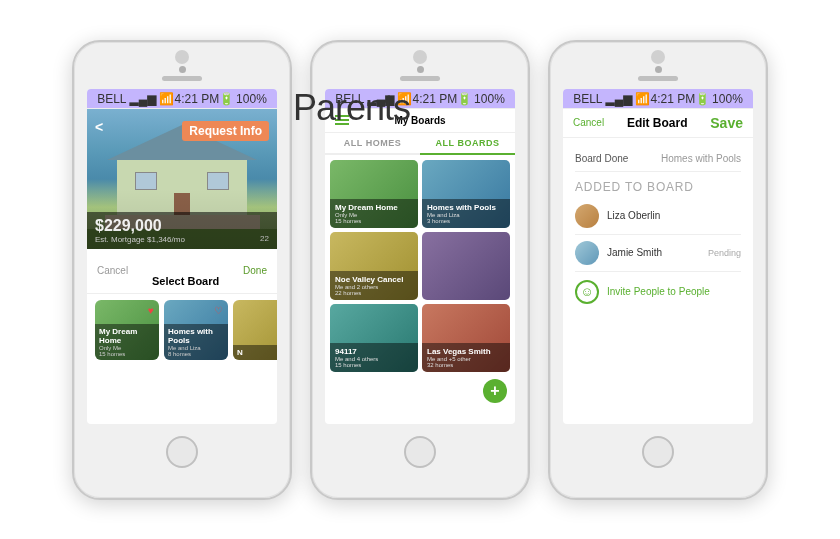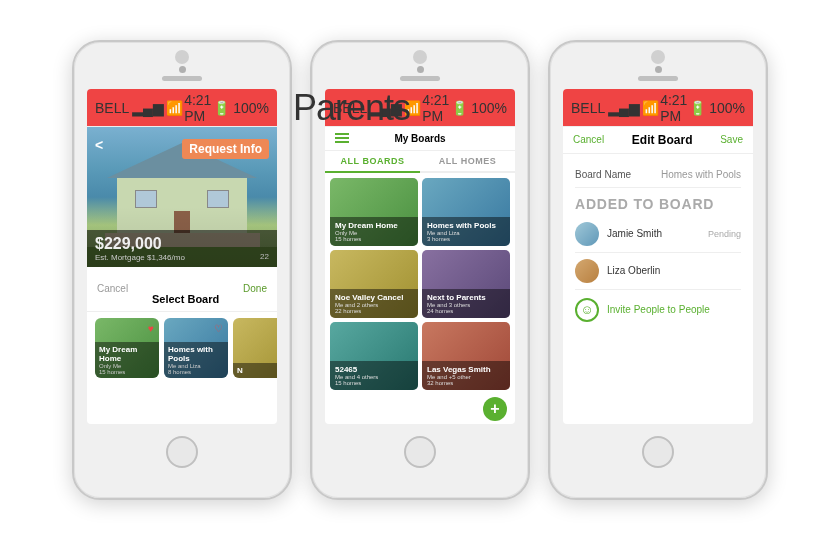--- a/index.html
+++ b/index.html
@@ -81,23 +81,23 @@
       background: #e8e8e8;
       margin-top: 4px;
     }
 
     
     .status-bar {
       display: flex;
       justify-content: center;
       align-items: center;
       padding: 3px 8px 2px;
-      font-size: 14px;
+      font-size: 12px;
       color: #333;
-      background: #ef4444;
+      background: #c4b5fd;
       border-bottom: 1px solid #eee;
     }
     .status-left { display: flex; align-items: center; gap: 3px; }
     .status-right { display: flex; align-items: center; gap: 2px; }
 
     
     .phone1-screen {
       position: relative;
     }
     .house-img {
@@ -342,39 +342,38 @@
     
     .p3-header {
       display: flex;
       justify-content: space-between;
       align-items: center;
       padding: 6px 10px;
       border-bottom: 1px solid #eee;
     }
     .p3-cancel { color: #5ab030; font-size: 10px; }
     .p3-title { font-size: 12px; font-weight: bold; }
-    .p3-save { color: #5ab030; font-size: 10px; font-weight: normal; }
+    .p3-save { color: #5ab030; font-size: 14px; font-weight: bold; }
     .edit-board-body { padding: 8px 12px; }
     .field-row {
       display: flex;
       justify-content: space-between;
       align-items: center;
       padding: 7px 0;
       border-bottom: 1px solid #eee;
       font-size: 10px;
     }
     .field-label { color: #555; font-weight: 500; }
     .field-value { color: #999; }
     .section-label {
-      font-size: 14px;
+      font-size: 12px;
       color: #aaa;
       letter-spacing: 0.8px;
       text-transform: uppercase;
       padding: 8px 0 4px;
-      font-weight: bold;
     }
     .member-row {
       display: flex;
       align-items: center;
       gap: 8px;
       padding: 6px 0;
       border-bottom: 1px solid #eee;
       font-size: 10px;
     }
     .avatar {
@@ -518,22 +517,22 @@
       <div class="hamburger">
         <span></span>
         <span></span>
         <span></span>
       </div>
       <div class="p2-title">My Boards</div>
       <div style="width:14px;"></div>
     </div>
 
     <div class="p2-tabs">
+      <div class="p2-tab">ALL HOMES</div>
       <div class="p2-tab active">ALL BOARDS</div>
-      <div class="p2-tab">ALL HOMES</div>
     </div>
 
     <div class="boards-grid">
       <div class="board-card">
         <div class="board-card-bg green"></div>
         <div class="board-card-overlay">
           <div class="bc-title">My Dream Home</div>
           <div class="bc-sub">Only Me</div>
           <div class="bc-sub">15 homes</div>
         </div>
@@ -549,30 +548,25 @@
       <div class="board-card">
         <div class="board-card-bg yellow"></div>
         <div class="board-card-overlay">
           <div class="bc-title">Noe Valley Cancel</div>
           <div class="bc-sub">Me and 2 others</div>
           <div class="bc-sub">22 homes</div>
         </div>
       </div>
       <div class="board-card">
         <div class="board-card-bg purple"></div>
-        <div class="board-card-overlay">
-          <div class="bc-title">Next to Parents</div>
-          <div class="bc-sub">Me and 3 others</div>
-          <div class="bc-sub">24 homes</div>
-        </div>
       </div>
       <div class="board-card">
         <div class="board-card-bg teal"></div>
         <div class="board-card-overlay">
-          <div class="bc-title">52465</div>
+          <div class="bc-title">94117</div>
           <div class="bc-sub">Me and 4 others</div>
           <div class="bc-sub">15 homes</div>
         </div>
       </div>
       <div class="board-card">
         <div class="board-card-bg red"></div>
         <div class="board-card-overlay">
           <div class="bc-title">Las Vegas Smith</div>
           <div class="bc-sub">Me and +5 other</div>
           <div class="bc-sub">32 homes</div>
@@ -610,34 +604,34 @@
     </div>
 
     <div class="p3-header">
       <span class="p3-cancel">Cancel</span>
       <span class="p3-title">Edit Board</span>
       <span class="p3-save">Save</span>
     </div>
 
     <div class="edit-board-body">
       <div class="field-row">
-        <span class="field-label">Board Name</span>
+        <span class="field-label">Board Done</span>
         <span class="field-value">Homes with Pools</span>
       </div>
       <div class="section-label">ADDED TO BOARD</div>
+      <div class="member-row">
+        <div class="avatar avatar-liza"></div>
+        <span class="member-name">Liza Oberlin</span>
+        <span class="member-status"></span>
+      </div>
       <div class="member-row">
         <div class="avatar avatar-jamie"></div>
         <span class="member-name">Jamie Smith</span>
         <span class="member-status">Pending</span>
       </div>
-      <div class="member-row">
-        <div class="avatar avatar-liza"></div>
-        <span class="member-name">Liza Oberlin</span>
-        <span class="member-status"></span>
-      </div>
       <div class="invite-row">
         <div class="invite-icon">☺</div>
         <span>Invite People to People</span>
       </div>
     </div>
   </div>
   <div class="phone-bottom">
     <div class="phone-home"></div>
   </div>
 </div>

